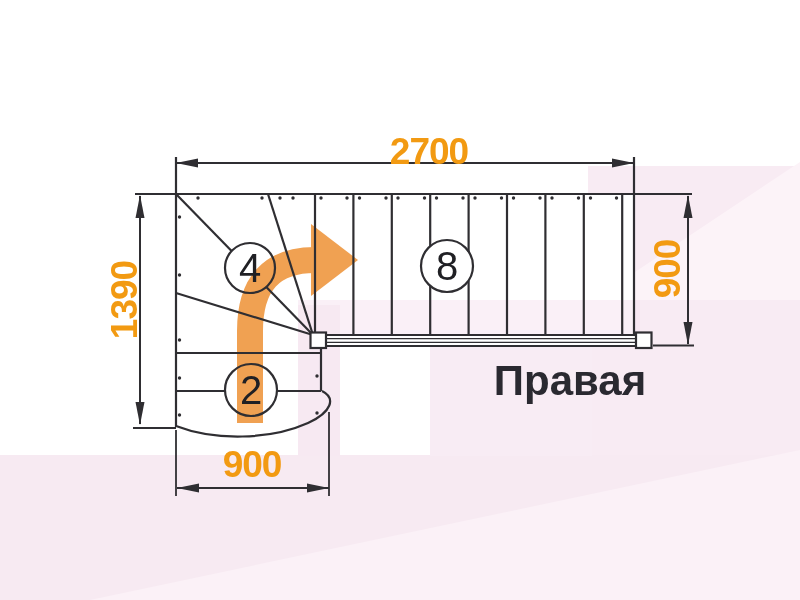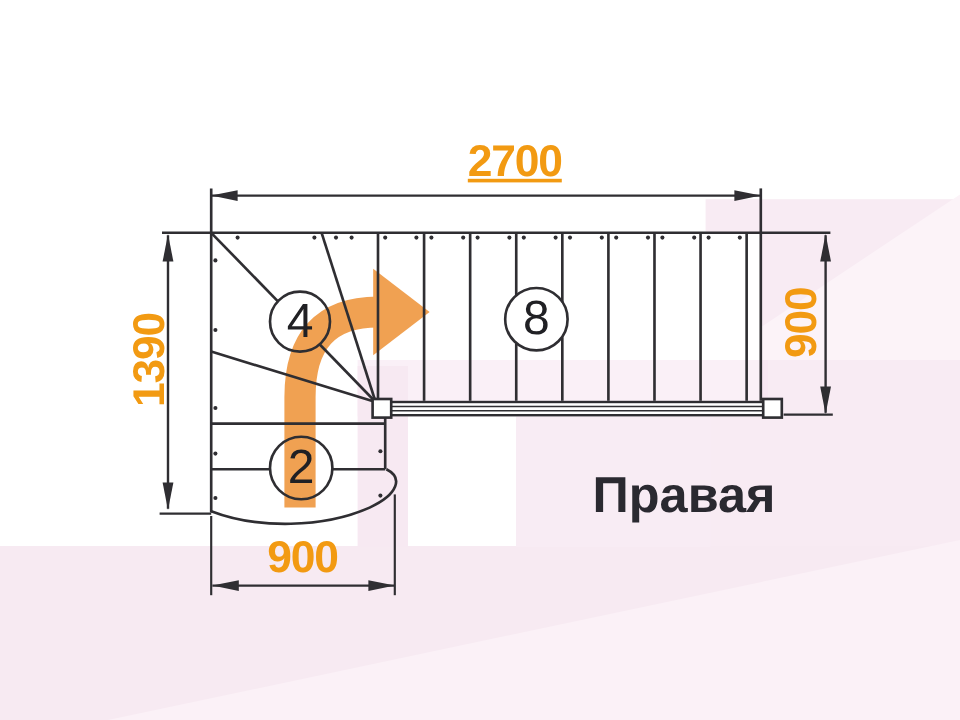--- a/index.html
+++ b/index.html
@@ -165,29 +165,29 @@
       <g>
         <line x1="177" y1="488" x2="329" y2="488"></line>
         <polygon points="177,488 199,483.5 199,492.5" stroke="none"></polygon>
         <polygon points="329,488 307,483.5 307,492.5" stroke="none"></polygon>
         <line x1="176" y1="430" x2="176" y2="496" stroke-width="1.8"></line>
         <line x1="329" y1="412" x2="329" y2="496" stroke-width="1.8"></line>
       </g>
     </g>
   </svg>
 
-  <div class="dim-text" style="left:429px;top:135px;text-decoration:underline;">2700</div>
+  <div class="dim-text" style="left:429px;top:152px;">2700</div>
 
   <div class="dim-text vert" style="left:125px;top:300px;">1390</div>
 
   <div class="dim-text vert" style="left:668px;top:269px;">900</div>
 
   <div class="dim-text" style="left:252px;top:465px;">900</div>
 
   <div class="step-count" style="left:250px;top:269px;">4</div>
 
   <div class="step-count" style="left:447px;top:267px;">8</div>
 
   <div class="step-count" style="left:251px;top:391px;">2</div>
 
-  <div class="plan-title" style="left:570px;top:381px;margin-top:32px;">Правая</div>
+  <div class="plan-title" style="left:570px;top:381px;">Правая</div>
 
 </div>
 
 </body></html>

